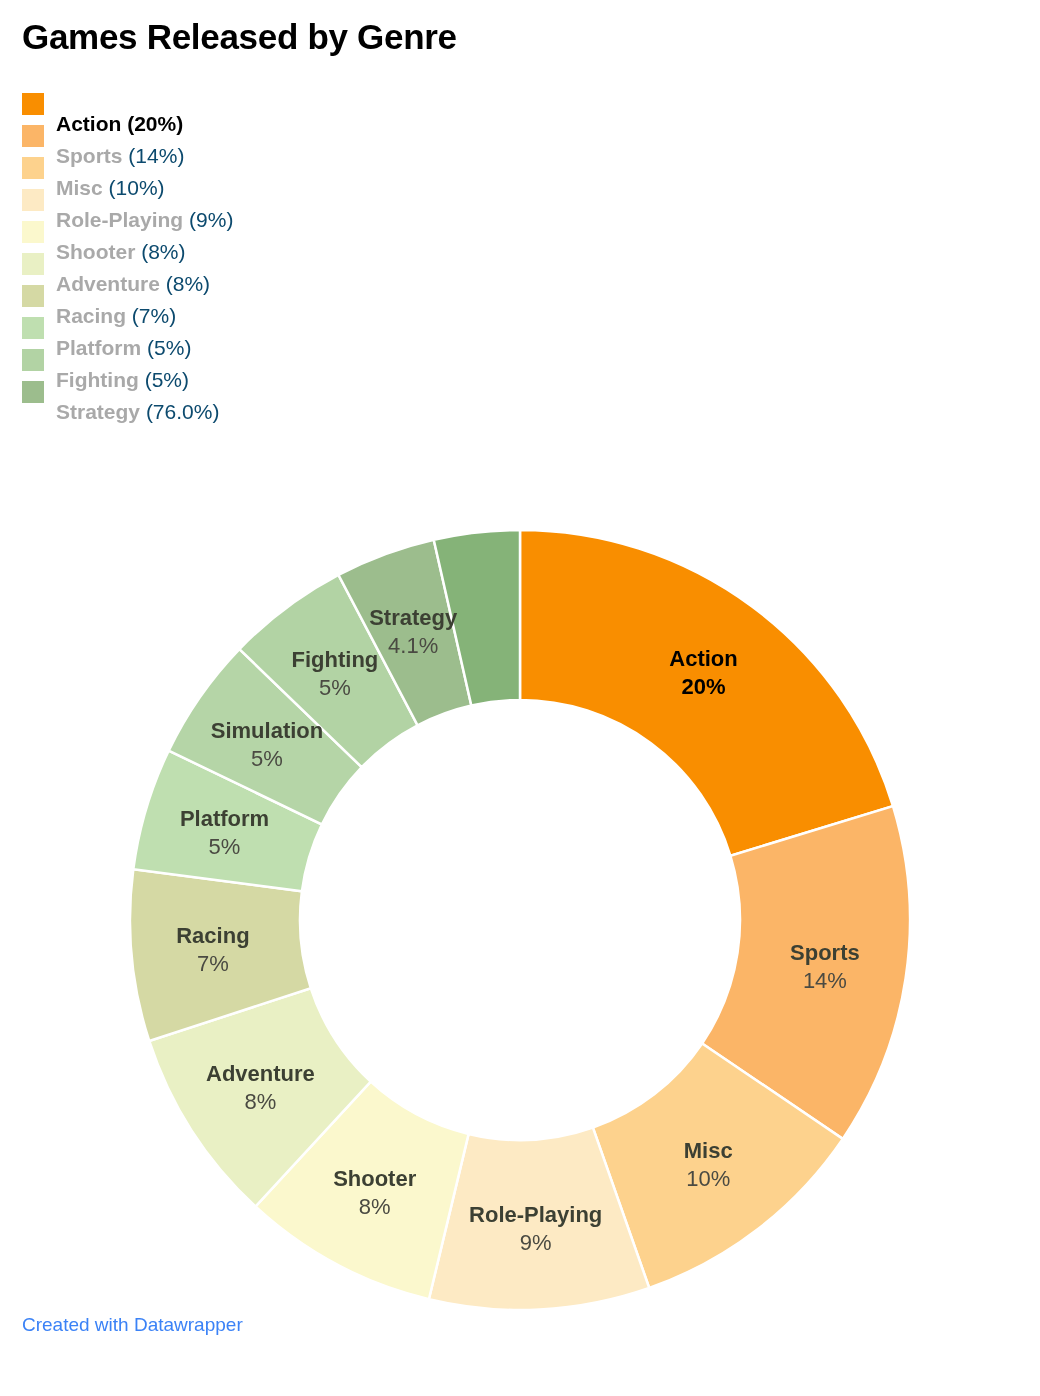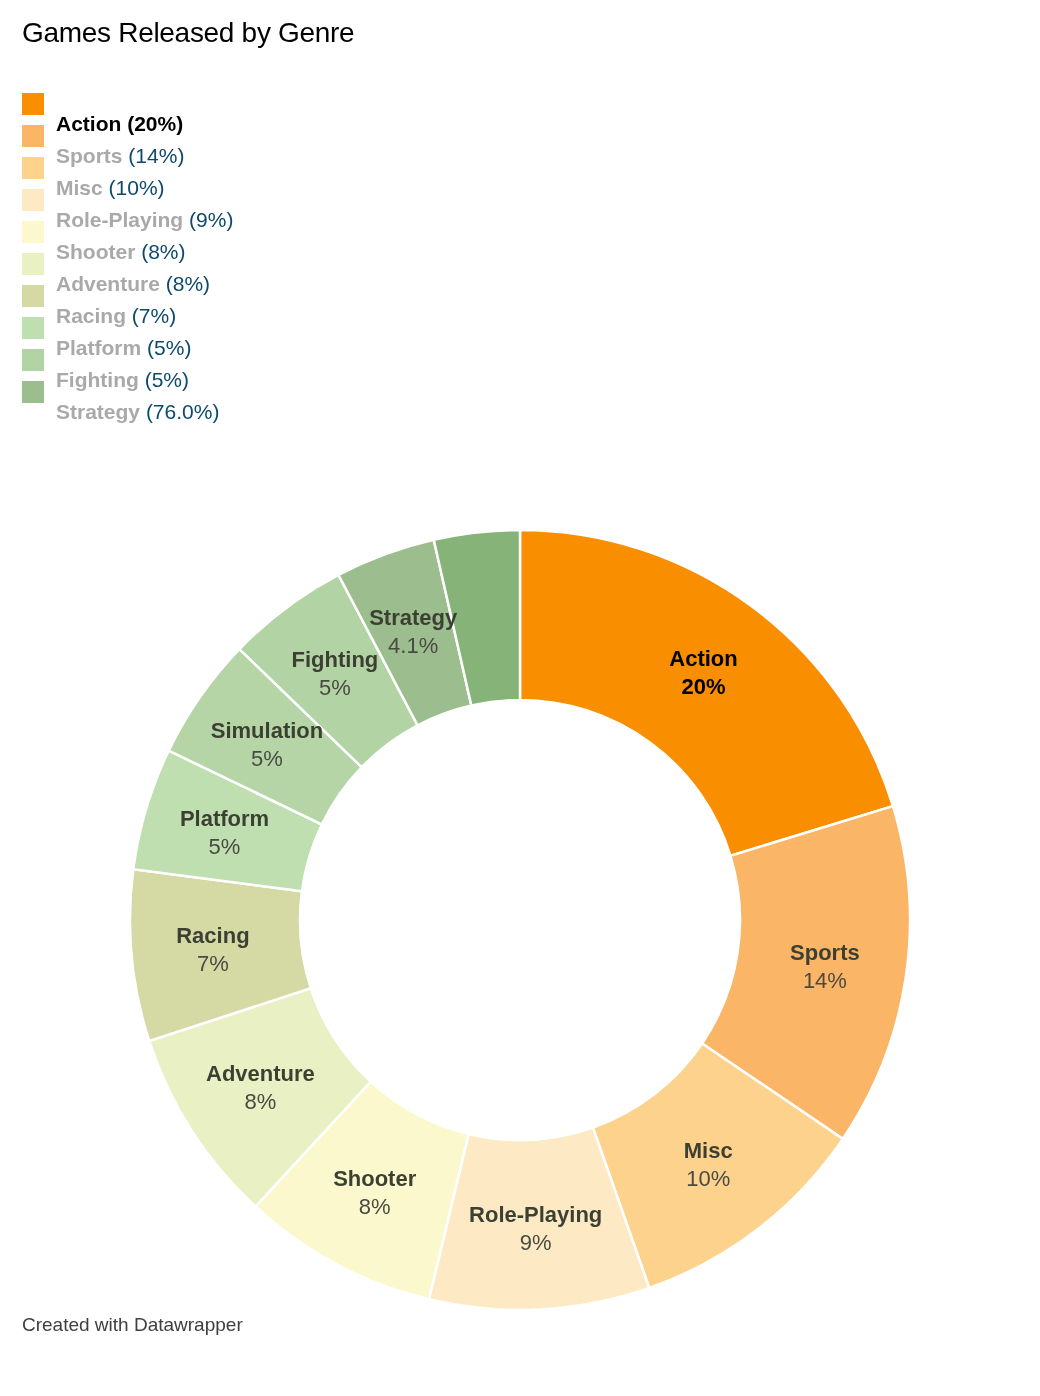--- a/index.html
+++ b/index.html
@@ -13,22 +13,22 @@
     position: relative;
     font-family: "Liberation Sans", sans-serif;
     overflow: hidden;
   }
 
   
   #chart-title {
     position: absolute;
     left: 22px;
     top: 18px;
-    font-size: 28px;
-    font-weight: normal;
+    font-size: 35px;
+    font-weight: bold;
     color: #000000;
     letter-spacing: -0.3px;
     line-height: 1.1;
   }
 
   
   #legend {
     position: absolute;
     left: 22px;
     top: 88px;
@@ -103,21 +103,21 @@
     fill: #000000;
     font-weight: bold;
   }
 
   
   #footer {
     position: absolute;
     left: 22px;
     top: 1314px;
     font-size: 19px;
-    color: #404040;
+    color: #3b82f6;
   }
 </style>
 </head>
 <body>
 
 <div id="chart-title">Games Released by Genre</div>
 
 <div id="legend">
     <div class="legend-item is-highlighted">
       <span class="legend-swatch" style="background: rgb(249, 142, 0);"></span>

